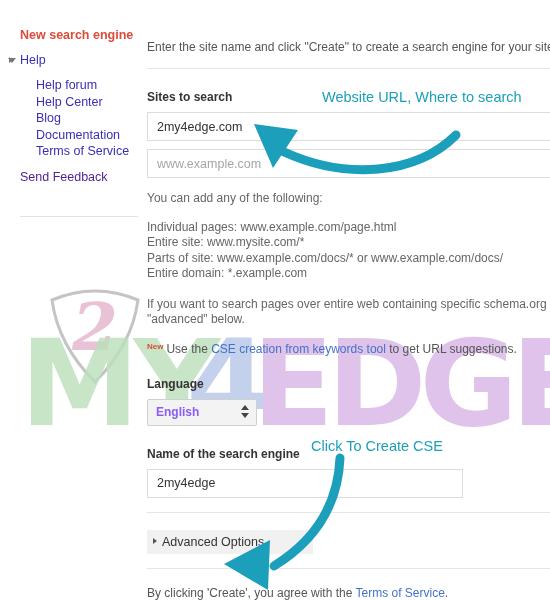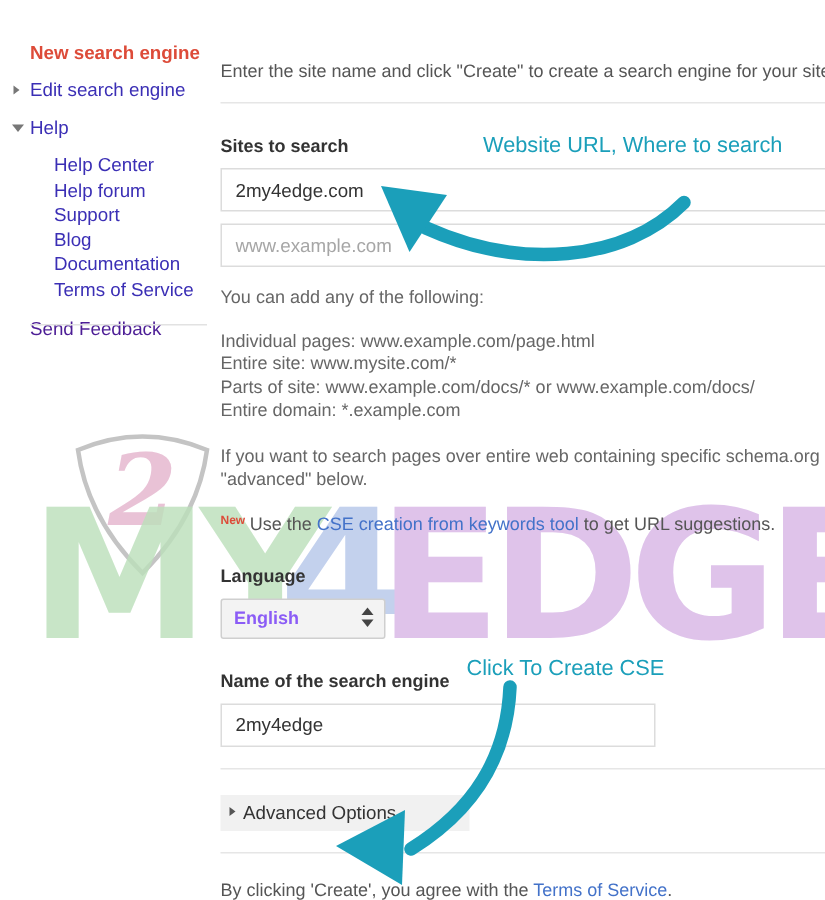--- a/index.html
+++ b/index.html
@@ -130,21 +130,21 @@
     height: 29px;
     border: 1px solid #dcdcdc;
     background: #fff;
     font-family: "Liberation Sans", sans-serif;
     font-size: 12.5px;
     color: #333;
     padding: 0 9px;
     outline: none;
     display: block;
   }
-  .txtbox.narrow { width: 290px; }
+  .txtbox.narrow { width: 316px; }
   .txtbox::placeholder { color: #a6a6a6; }
   .gap8 { height: 8px; }
 
   .note {
     font-size: 12px;
     color: #666;
     margin-top: 13px;
     line-height: 15.5px;
   }
   .note-tight { line-height: 15.5px; }
@@ -279,31 +279,29 @@
   </g>
 </svg>
 
 <div id="page">
 
   <div id="sidebar">
     <div class="side-head">New search engine</div>
 
     <div class="side-link">
       <span class="tri"></span>
-      <span>Edit search engine</span>
     </div>
 
     <div class="side-link">
       <span class="tri down"></span>
       <span>Help</span>
     </div>
 
+    <div class="side-sub">Help forum</div>
     <div class="side-sub">Help Center</div>
-    <div class="side-sub">Help forum</div>
-    <div class="side-sub">Support</div>
     <div class="side-sub">Blog</div>
     <div class="side-sub">Documentation</div>
     <div class="side-sub">Terms of Service</div>
 
     <div class="side-feedback">Send Feedback</div>
   </div>
   <div id="sidebar-divider"></div>
 
   <div id="main">
 

